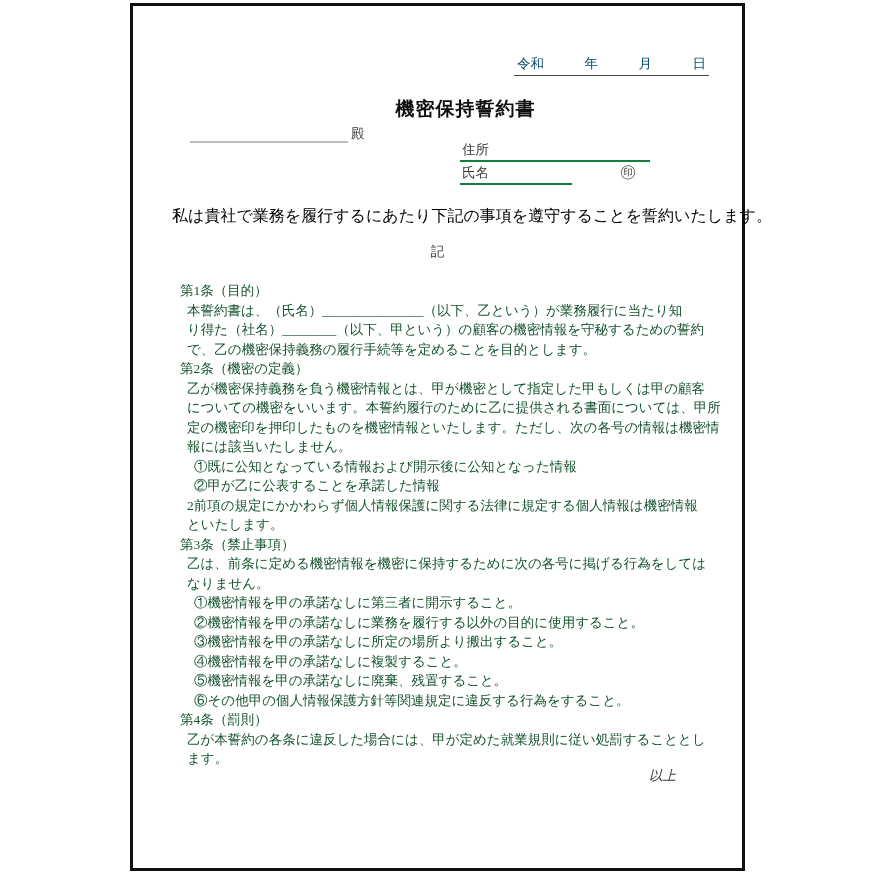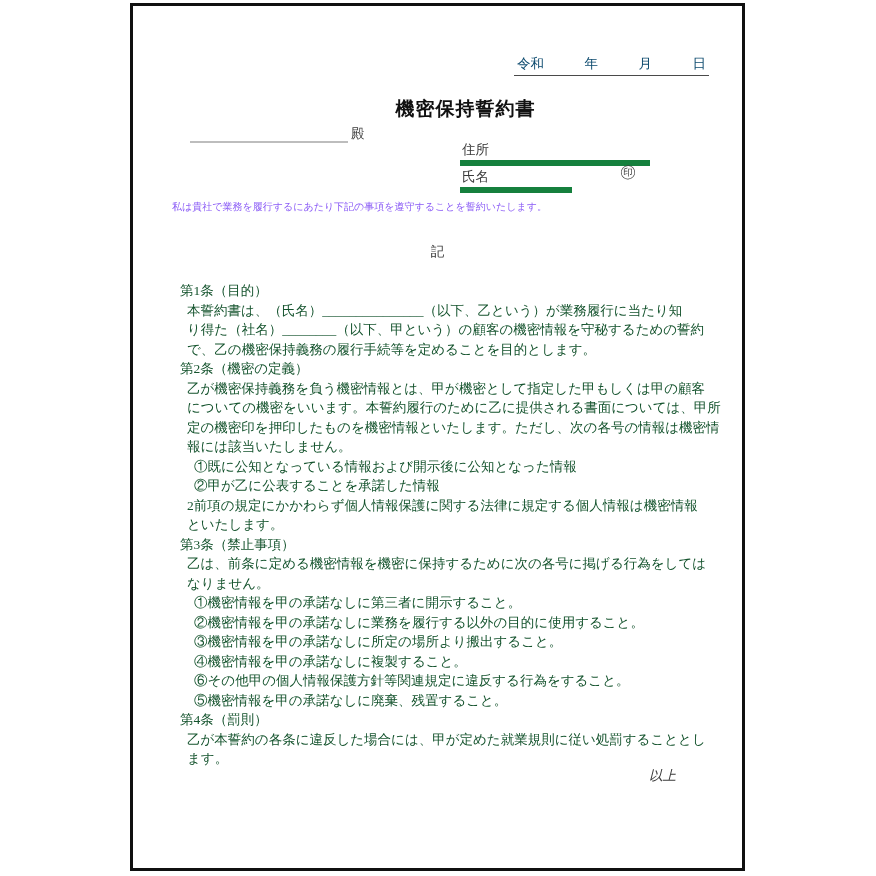--- a/index.html
+++ b/index.html
@@ -24,28 +24,28 @@
   }
   .addressee{
     top:119px;left:57px;display:flex;align-items:flex-end;font-size:13.5px;
   }
   .addressee .blank{
     display:inline-block;width:158px;height:16px;
     border-bottom:2px solid #bdbdbd;
   }
   .addressee .suffix{margin-left:3px;color:#3a3a3a;}
   .signer{top:135px;left:327px;width:230px;font-size:13.5px;color:#3a3a3a;}
-  .sig-row{height:19px;border-bottom:6px solid #15803d;margin-bottom:2px;}
+  .sig-row{height:19px;border-bottom:2px solid #15803d;margin-bottom:2px;}
   .sig-row .lbl{padding-left:2px;}
   .sig-row.address{width:190px;}
   .sig-row.name{width:112px;}
   .seal{
     position:absolute;left:160px;top:21px;font-size:16px;color:#3a3a3a;
   }
-  .intro{top:194px;left:39px;font-size:10px;white-space:pre;color:#8b5cf6;}
+  .intro{top:200px;left:39px;font-size:16px;white-space:pre;color:#000000;}
   .record-marker{top:237px;left:0;width:100%;text-align:center;font-size:13.5px;color:#3a3a3a;}
   .articles{
     top:275px;left:47px;width:530px;font-size:13.5px;line-height:19.5px;color:#14532d;
   }
   .doc-line{white-space:pre;}
   .doc-line.ind1{margin-left:7px;}
   .doc-line.ind2{margin-left:14px;}
   .closing{top:761px;right:66px;font-size:13.5px;color:#3a3a3a;font-style:italic;}
 </style>
 </head>
@@ -90,22 +90,22 @@
       <div class="doc-line ind2">②甲が乙に公表することを承諾した情報</div>
       <div class="doc-line ind1">2前項の規定にかかわらず個人情報保護に関する法律に規定する個人情報は機密情報</div>
       <div class="doc-line ind1">といたします。</div>
       <div class="doc-line ind0">第3条（禁止事項）</div>
       <div class="doc-line ind1">乙は、前条に定める機密情報を機密に保持するために次の各号に掲げる行為をしては</div>
       <div class="doc-line ind1">なりません。</div>
       <div class="doc-line ind2">①機密情報を甲の承諾なしに第三者に開示すること。</div>
       <div class="doc-line ind2">②機密情報を甲の承諾なしに業務を履行する以外の目的に使用すること。</div>
       <div class="doc-line ind2">③機密情報を甲の承諾なしに所定の場所より搬出すること。</div>
       <div class="doc-line ind2">④機密情報を甲の承諾なしに複製すること。</div>
+      <div class="doc-line ind2">⑤機密情報を甲の承諾なしに廃棄、残置すること。</div>
       <div class="doc-line ind2">⑥その他甲の個人情報保護方針等関連規定に違反する行為をすること。</div>
-      <div class="doc-line ind2">⑤機密情報を甲の承諾なしに廃棄、残置すること。</div>
       <div class="doc-line ind0">第4条（罰則）</div>
       <div class="doc-line ind1">乙が本誓約の各条に違反した場合には、甲が定めた就業規則に従い処罰することとし</div>
       <div class="doc-line ind1">ます。</div>
     </div>
 
   <div class="abs closing">以上</div>
 
 </div>
 
 </body></html>

